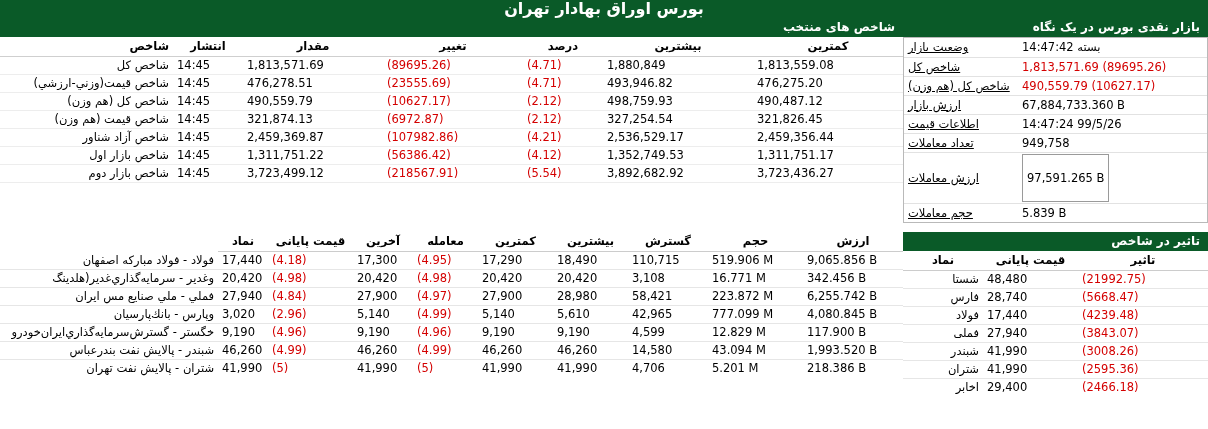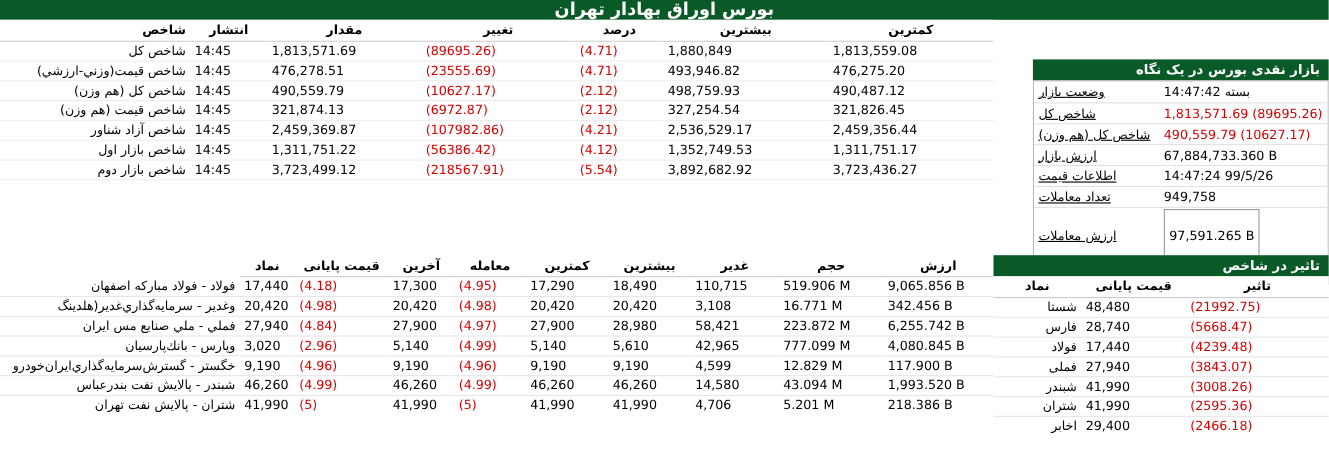--- a/index.html
+++ b/index.html
@@ -53,21 +53,21 @@
     height: 19px;
   }
   td { height: 18px; }
   .num { direction: ltr; text-align: left; font-family: "DejaVu Sans", "Liberation Sans", sans-serif; }
   .ctr { text-align: center; }
   .rt { text-align: right; }
   .red { color: #d40000; }
   .rowline td { border-bottom: 1px solid #e6e6e6; }
 
   
-  #cash-panel { top: 18px; right: 0; width: 269px; margin-top: 36px; }
+  #cash-panel { top: 18px; right: 0; width: 305px; }
   #cash-panel table td { height: 19px; }
   #cash-panel .lbl { text-align: left; width: 110px; text-decoration: underline; }
   #cash-panel .val { text-align: left; direction: ltr; padding-left: 8px; }
 
   .boxed-val {
     display: inline-block;
     border: 1px solid #9a9a9a;
     padding: 16px 4px;
     background: #fff;
     direction: ltr;
@@ -128,20 +128,21 @@
           <tr>
             <td class="val">5.839 B</td>
             <td class="lbl">حجم معاملات</td>
           </tr>
         </tbody>
       </table>
     </div>
   </div>
 
   <div class="panel" id="sel-panel">
+    <div class="sec-head">شاخص های منتخب</div>
     <table>
       <thead>
         <tr>
           <th class="ctr" style="width:150px">کمترین</th>
           <th class="ctr" style="width:150px">بیشترین</th>
           <th class="ctr" style="width:80px">درصد</th>
           <th class="ctr" style="width:140px">تغییر</th>
           <th class="ctr" style="width:140px">مقدار</th>
           <th class="ctr" style="width:70px">انتشار</th>
           <th class="rt">شاخص</th>
@@ -264,21 +265,21 @@
       </tbody>
     </table>
   </div>
 
   <div class="panel" id="traded-panel">
     <table>
       <thead>
         <tr>
           <th class="ctr" style="width:100px">ارزش</th>
           <th class="ctr" style="width:95px">حجم</th>
-          <th class="ctr" style="width:80px">غدير</th>
+          <th class="ctr" style="width:80px">گسترش</th>
           <th class="ctr" style="width:75px">بیشترین</th>
           <th class="ctr" style="width:75px">کمترین</th>
           <th class="ctr" style="width:65px">معامله</th>
           <th class="ctr" style="width:60px">آخرین</th>
           <th class="ctr" style="width:85px">قیمت پایانی</th>
           <th class="ctr">نماد</th>
         </tr>
       </thead>
       <tbody>
         <tr class="rowline">

